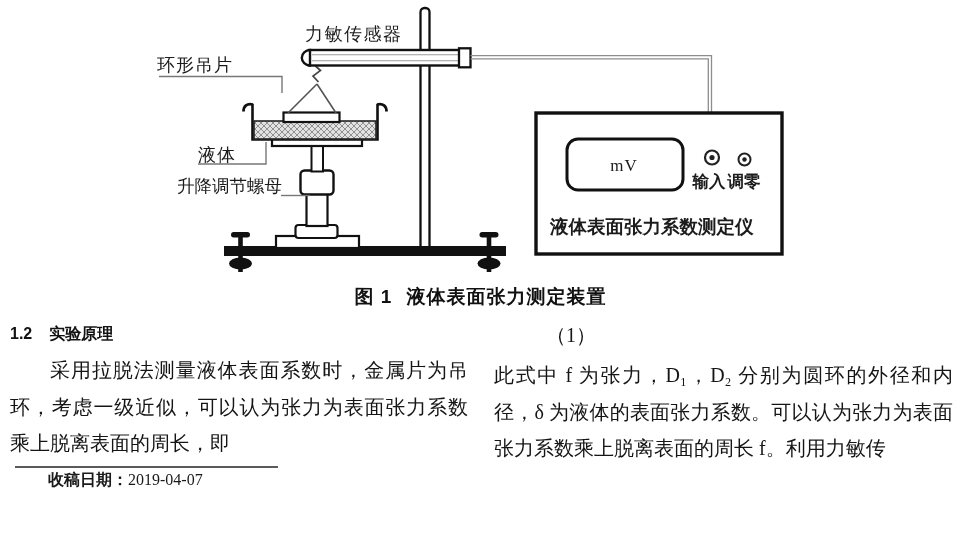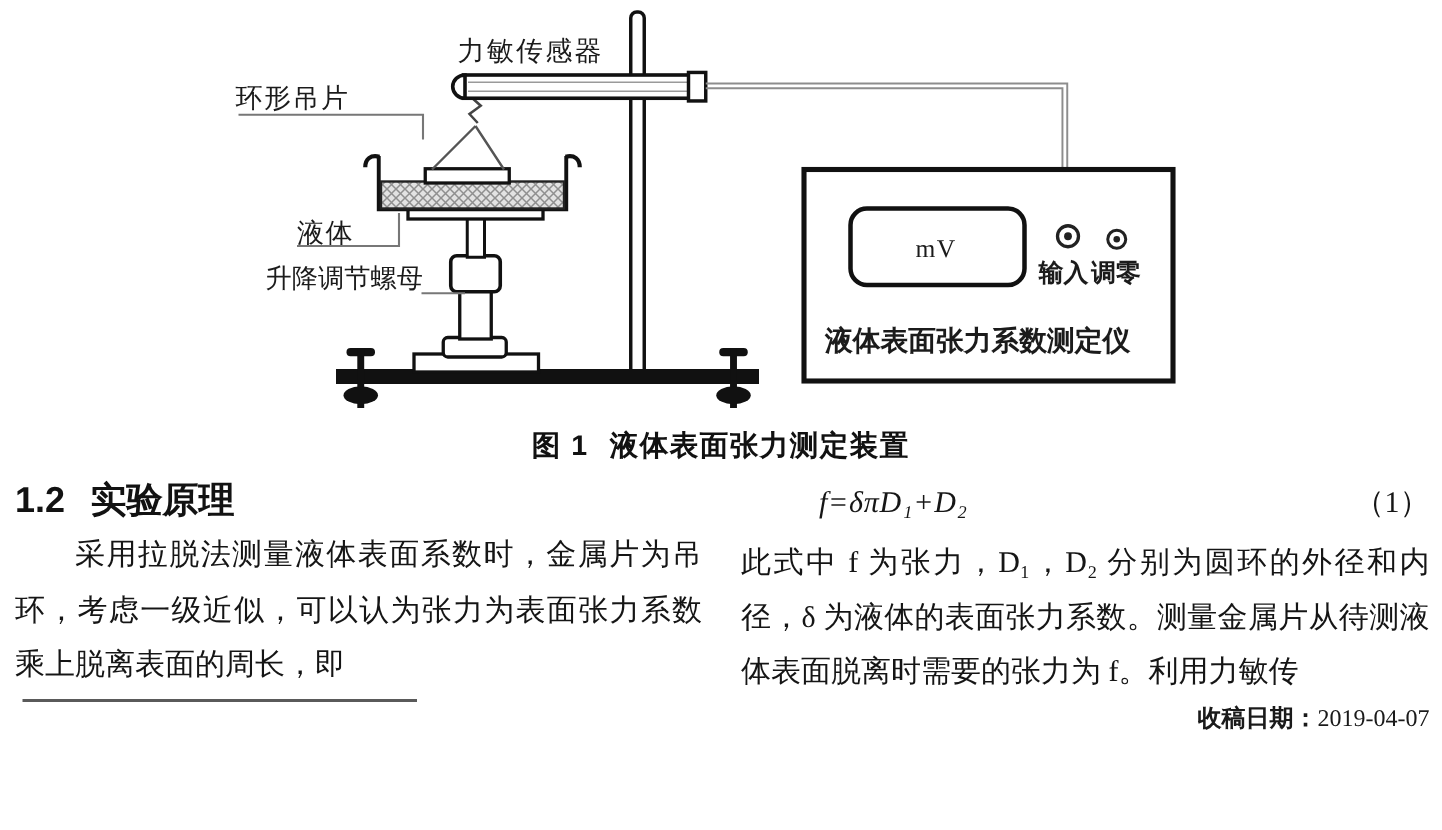--- a/index.html
+++ b/index.html
@@ -16,40 +16,40 @@
     font-size:19px;color:#111;letter-spacing:1px;
   }
   .caption .cap-label{margin-right:14px;}
 
   .columns{position:absolute;top:320px;left:10px;width:943px;display:flex;gap:26px;}
   .col{width:458px;}
   .col.right{width:459px;}
 
   .heading{
     font-family:"Liberation Sans","DejaVu Sans",sans-serif;font-weight:bold;
-    font-size:24px;color:#121212;height:32px;line-height:28px;
+    font-size:16px;color:#121212;height:32px;line-height:28px;
   }
   .heading .sec-num{margin-right:17px;}
 
   .body-par{
     margin:0;font-size:20px;line-height:36.5px;text-align:justify;color:#151515;
   }
   .body-par.indent{text-indent:2em;font-family:Liberation Serif, serif;}
 
   .formula-row{
     display:flex;justify-content:space-between;align-items:baseline;
     height:34px;line-height:30px;padding-left:52px;font-size:20px;
   }
   .formula-expr{font-style:italic;letter-spacing:0.5px;}
   .formula-num{font-style:normal;}
   .col.right .body-par{margin-top:3px;}
 
   .footnote{position:absolute;top:466px;left:10px;width:943px;}
   .fn-rule{width:263px;border-top:2px solid #5a5a5a;margin-left:5px;}
-  .fn-line{padding-left:38px;font-size:16px;line-height:24px;color:#1a1a1a;text-align:right;}
+  .fn-line{padding-left:38px;font-size:16px;line-height:24px;color:#1a1a1a;}
   .fn-line:first-of-type{margin-top:9px;}
   .fn-label{font-family:"Liberation Sans","DejaVu Sans",sans-serif;font-weight:bold;}
   .fn-text{font-family:"Liberation Serif","DejaVu Serif",serif;}
 </style>
 </head>
 <body>
 
 <div class="page">
 
   <svg class="figure-svg" width="961" height="280" viewBox="0 0 961 280">
@@ -122,24 +122,23 @@
 
   <div class="columns">
     <div class="col left">
       <div class="heading">
         <span class="sec-num">1.2</span><span>实验原理</span>
       </div>
       <p class="body-par indent">采用拉脱法测量液体表面系数时，金属片为吊环，考虑一级近似，可以认为张力为表面张力系数乘上脱离表面的周长，即</p>
     </div>
     <div class="col right">
       <div class="formula-row">
-        <span class="formula-expr">f=δπD₁+D₂</span>
         <span class="formula-num">（1）</span>
       </div>
-      <p class="body-par">此式中 f 为张力，D₁，D₂ 分别为圆环的外径和内径，δ 为液体的表面张力系数。测量金属片从待测液体表面脱离时需要的张力为 f。利用力敏传</p>
+      <p class="body-par">此式中 f 为张力，D₁，D₂ 分别为圆环的外径和内径，δ 为液体的表面张力系数。可以认为张力为表面张力系数乘上脱离表面的周长 f。利用力敏传</p>
     </div>
   </div>
 
   <div class="footnote">
     <div class="fn-rule"></div>
     <div class="fn-line">
       <span class="fn-label">收稿日期：</span><span class="fn-text">2019-04-07</span>
     </div>
   </div>
 

